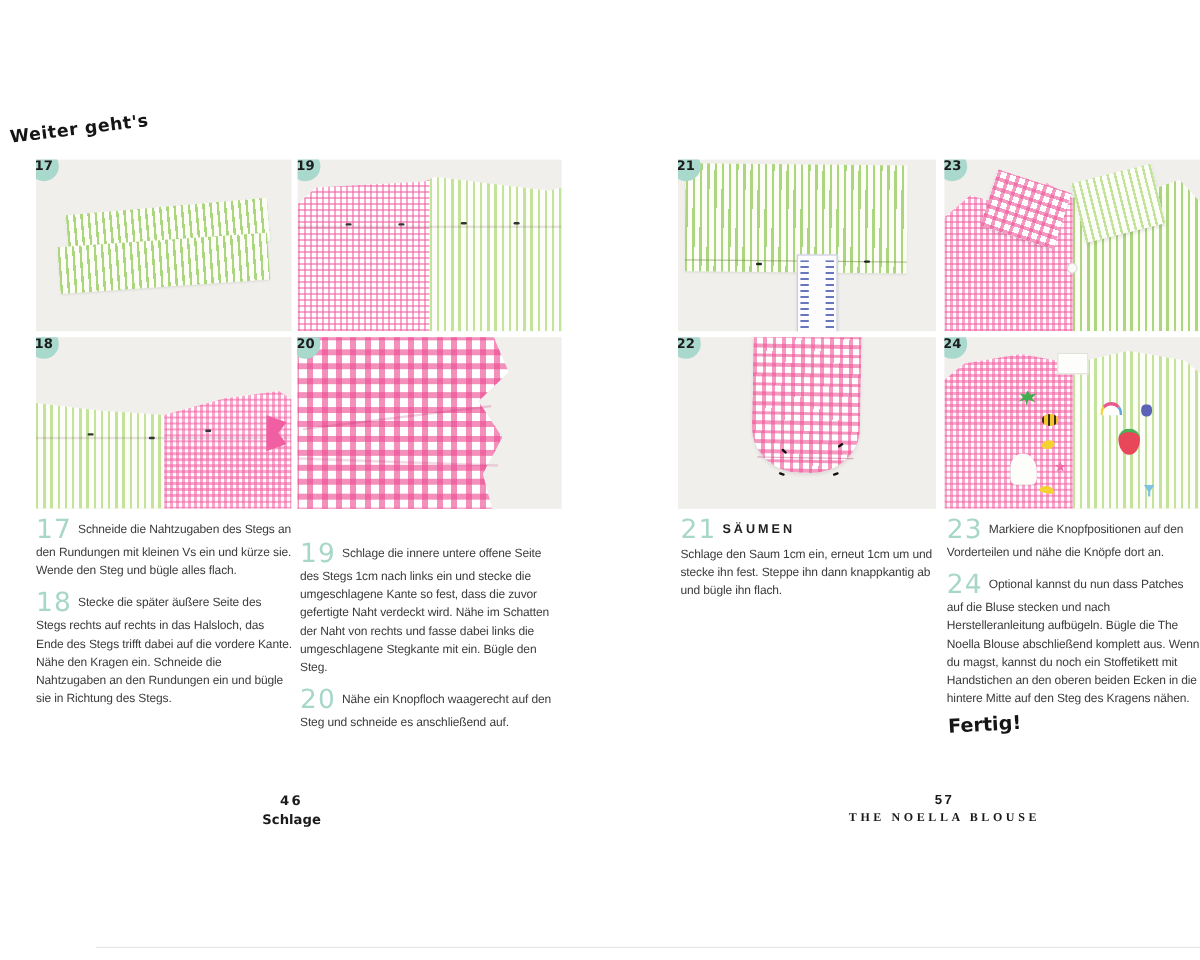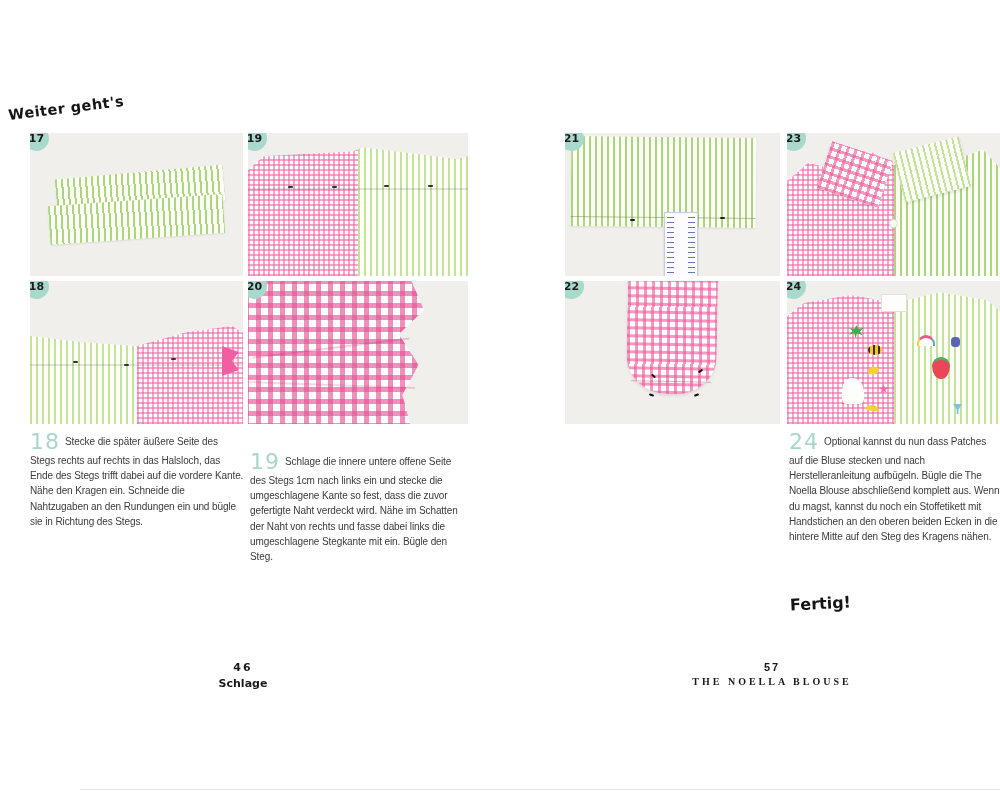--- a/index.html
+++ b/index.html
@@ -149,37 +149,42 @@
     <div class="patch" style="left:26%;top:68%;width:22px;height:26px;background:#fdfdfa;border-radius:45% 55% 20% 20%;box-shadow:0 1px 2px rgba(0,0,0,.12);"></div>
     <div class="patch" style="left:43%;top:72%;width:10px;height:10px;background:#f06aa8;clip-path:polygon(50% 0,61% 35%,98% 35%,68% 57%,79% 91%,50% 70%,21% 91%,32% 57%,2% 35%,39% 35%);"></div>
     <div class="patch" style="left:37%;top:87%;width:13px;height:6px;border-radius:50% 50% 50% 50%/80% 80% 20% 20%;background:#f4d231;transform:rotate(10deg);"></div>
     <div class="patch" style="left:61%;top:38%;width:14px;height:8px;border-radius:14px 14px 0 0;border-top:3px solid #e85a8c;border-left:2px solid #f4d231;border-right:2px solid #5fa8dd;background:#fff;"></div>
     <div class="patch" style="left:77%;top:39%;width:9px;height:10px;background:#5a63b5;border-radius:40%;"></div>
     <div class="patch" style="left:68%;top:53%;width:18px;height:19px;background:#e8475a;border-radius:50% 50% 50% 50%/40% 40% 60% 60%;border-top:3px solid #4fae58;"></div>
     <div class="patch" style="left:78%;top:86%;width:9px;height:10px;background:#7fc3e0;clip-path:polygon(0 0,100% 0,60% 55%,60% 100%,40% 100%,40% 55%);"></div>
   </figure>
 
   <div class="col" style="left:30px;top:431px;width:214px;">
+    <p class="step"><span class="n">17</span><span>Schneide die Nahtzugaben des Stegs an den Rundungen mit kleinen Vs ein und kürze sie. Wende den Steg und bügle alles flach.</span></p>
     <p class="step"><span class="n">18</span><span>Stecke die später äußere Seite des Stegs rechts auf rechts in das Halsloch, das Ende des Stegs trifft dabei auf die vordere Kante. Nähe den Kragen ein. Schneide die Nahtzugaben an den Rundungen ein und bügle sie in Richtung des Stegs.</span></p>
   </div>
   <div class="col" style="left:250px;top:431px;width:218px;margin-top:20px;">
     <p class="step"><span class="n">19</span><span>Schlage die innere untere offene Seite des Stegs 1cm nach links ein und stecke die umgeschlagene Kante so fest, dass die zuvor gefertigte Naht verdeckt wird. Nähe im Schatten der Naht von rechts und fasse dabei links die umgeschlagene Stegkante mit ein. Bügle den Steg.</span></p>
+    <p class="step"><span class="n">20</span><span>Nähe ein Knopfloch waagerecht auf den Steg und schneide es anschließend auf.</span></p>
   </div>
 
   <div class="col" style="left:567px;top:431px;width:213px;">
+    <p class="step" style="margin-bottom:2px;"><span class="n">21</span><span class="sub">SÄUMEN</span></p>
+    <p class="step"><span>Schlage den Saum 1cm ein, erneut 1cm um und stecke ihn fest. Steppe ihn dann knappkantig ab und bügle ihn flach.</span></p>
   </div>
   <div class="col" style="left:789px;top:431px;width:212px;">
+    <p class="step"><span class="n">23</span><span>Markiere die Knopfpositionen auf den Vorderteilen und nähe die Knöpfe dort an.</span></p>
     <p class="step"><span class="n">24</span><span>Optional kannst du nun dass Patches auf die Bluse stecken und nach Herstelleranleitung aufbügeln. Bügle die The Noella Blouse abschließend komplett aus. Wenn du magst, kannst du noch ein Stoffetikett mit Handstichen an den oberen beiden Ecken in die hintere Mitte auf den Steg des Kragens nähen.</span></p>
   </div>
 
   <div class="abs script fertig">Fertig!</div>
 
   <div class="foot foot-left" style="left:163px;top:661px;width:160px;">
     <div class="num">46</div>
     <div class="lab">Schlage</div>
   </div>
-  <div class="foot foot-right" style="left:672px;top:661px;width:200px;">
+  <div class="foot foot-right" style="left:687px;top:661px;width:200px;">
     <div class="num">57</div>
     <div class="lab">THE NOELLA BLOUSE</div>
   </div>
 
   <div class="edge-line"></div>
 </div>
 
 </body></html>

